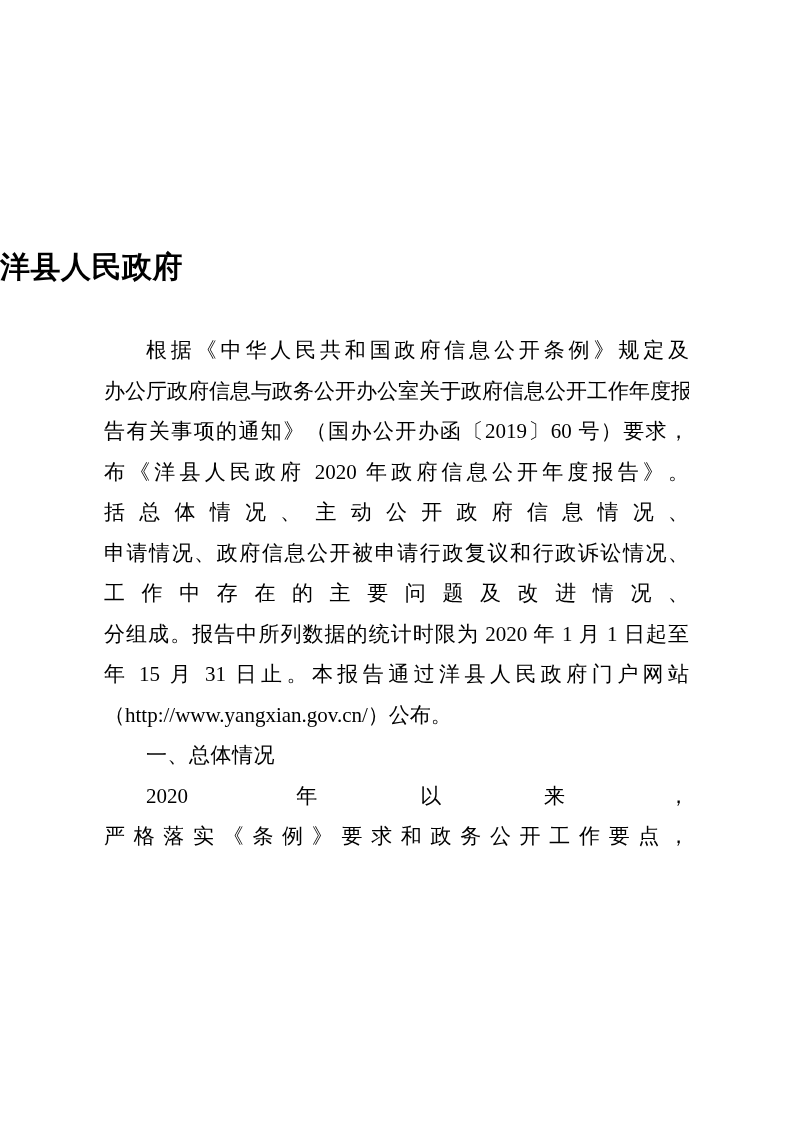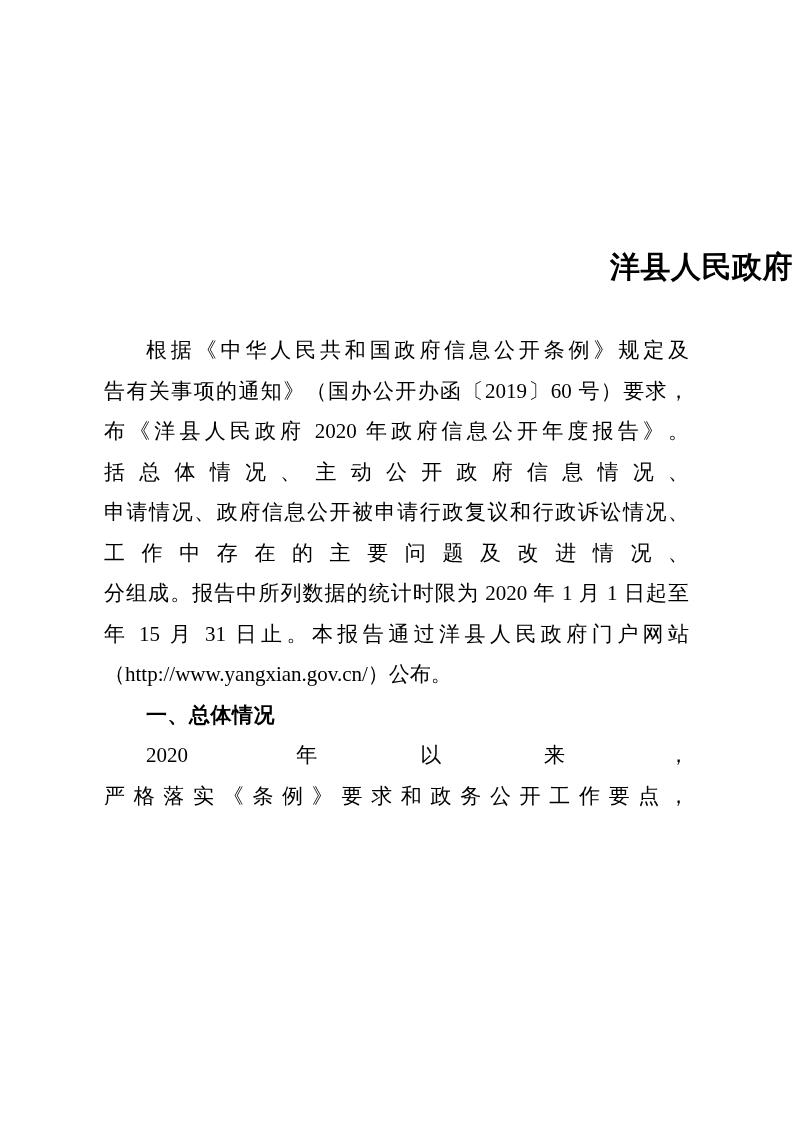--- a/index.html
+++ b/index.html
@@ -12,21 +12,21 @@
     width: 793px;
     height: 1122px;
     margin: 0 auto;
     background: #ffffff;
     color: #000000;
     font-family: "Liberation Serif", serif;
     overflow: hidden;
   }
   .title-block {
     padding-top: 246px;
-    text-align: right;
+    text-align: left;
     font-weight: bold;
     font-size: 30px;
     line-height: 41px;
     letter-spacing: 0.5px;
   }
   .body-block {
     margin: 43px 104px 0 104px;
     width: 585px;
     font-size: 21px;
   }
@@ -42,39 +42,40 @@
     text-align-last: justify;
   }
   .line.last {
     text-align-last: left;
   }
   .line.indent {
     text-indent: 2em;
   }
   .heading {
     font-family: "Liberation Sans", sans-serif;
-    font-weight: bold;
+    font-weight: normal;
     text-align: right;
     text-align-last: left;
     text-indent: 2em;
     letter-spacing: 0.5px;
   }
 </style>
 </head>
 <body>
 
 <div class="page">
 
   <div class="title-block">
     <div class="title-line">洋县人民政府</div>
   </div>
 
   <div class="body-block">
 
     <div class="line fill indent">根据《中华人民共和国政府信息公开条例》规定及《国务院</div>
+    <div class="line fill">办公厅政府信息与政务公开办公室关于政府信息公开工作年度报</div>
     <div class="line fill">告有关事项的通知》（国办公开办函〔2019〕60 号）要求，现公</div>
     <div class="line fill">布《洋县人民政府 2020 年政府信息公开年度报告》。报告全文包</div>
     <div class="line fill">括总体情况、主动公开政府信息情况、收到和处理政府信息公开</div>
     <div class="line fill">申请情况、政府信息公开被申请行政复议和行政诉讼情况、信息</div>
     <div class="line fill">工作中存在的主要问题及改进情况、其他需要报告的事项等六部</div>
     <div class="line fill">分组成。报告中所列数据的统计时限为 2020 年 1 月 1 日起至 2020</div>
     <div class="line fill">年 15 月 31 日止。本报告通过洋县人民政府门户网站</div>
     <div class="line last">（http://www.yangxian.gov.cn/）公布。</div>
 
     <div class="line heading">一、总体情况</div>

